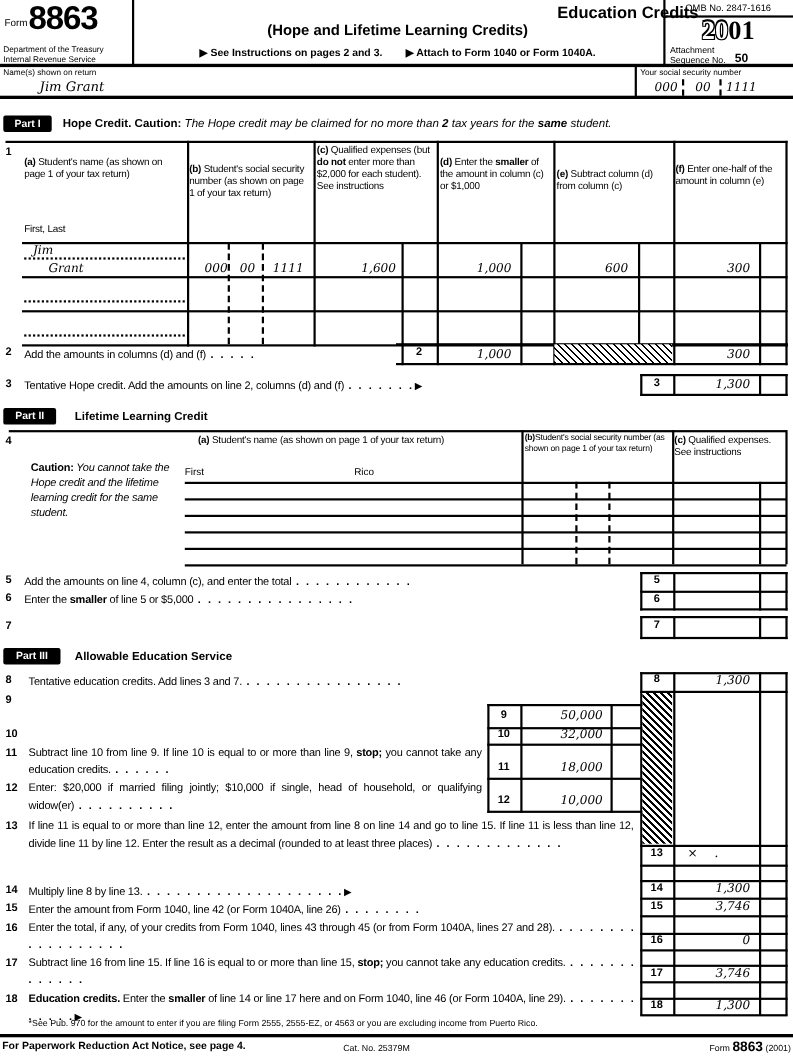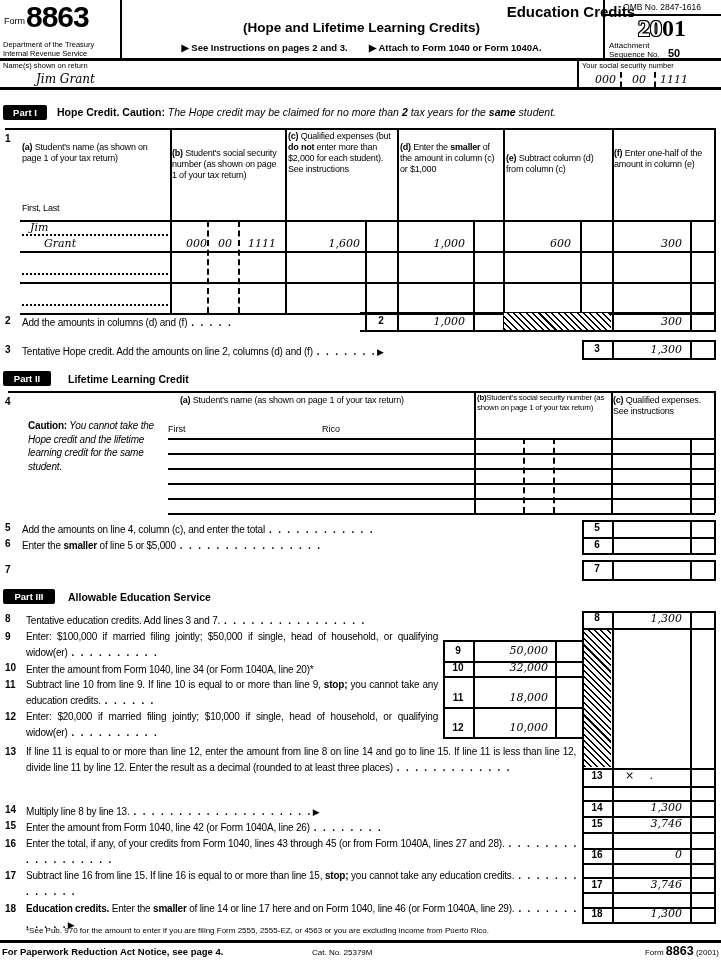--- a/index.html
+++ b/index.html
@@ -268,30 +268,24 @@
   <i class="v" style="left:443px;top:640px;height:99px"></i>
   <i class="v" style="left:473px;top:640px;height:99px"></i>
   <i class="v" style="left:555px;top:640px;height:99px"></i>
   <i class="h" style="left:443px;top:640px;width:141px"></i>
   <i class="h" style="left:443px;top:661px;width:141px"></i>
   <i class="h" style="left:443px;top:676px;width:141px"></i>
   <i class="h" style="left:443px;top:707px;width:141px"></i>
   <i class="h" style="left:443px;top:737px;width:141px"></i>
 
   <span class="gut" style="top:631px">9</span>
-  <div class="cap j" style="left:26px;top:629px;width:412px">
-    <span>Enter: $100,000 if married filing jointly; $50,000 if single, head of household, or qualifying widow(er)</span><span class="dots">. . . . . . . . . .</span>
-  </div>
   <span class="bno" style="left:443px;top:645px">9</span>
   <span class="val" style="left:473px;top:644px;width:75px">50,000</span>
 
   <span class="gut" style="top:662px">10</span>
-  <div class="cap nw" style="left:26px;top:662px">
-    <span>Enter the amount from Form 1040, line 34 (or Form 1040A, line 20)*</span>
-  </div>
   <span class="bno" style="left:443px;top:662px">10</span>
   <span class="val" style="left:473px;top:661px;width:75px">32,000</span>
 
   <span class="gut" style="top:679px">11</span>
   <div class="cap j" style="left:26px;top:677px;width:412px">
     <span>Subtract line 10 from line 9. If line 10 is equal to or more than line 9, </span><span class="b">stop;</span><span> you cannot take any education credits.</span><span class="dots">. . . . . .</span>
   </div>
   <span class="bno" style="left:443px;top:692px">11</span>
   <span class="val" style="left:473px;top:691px;width:75px">18,000</span>
 

